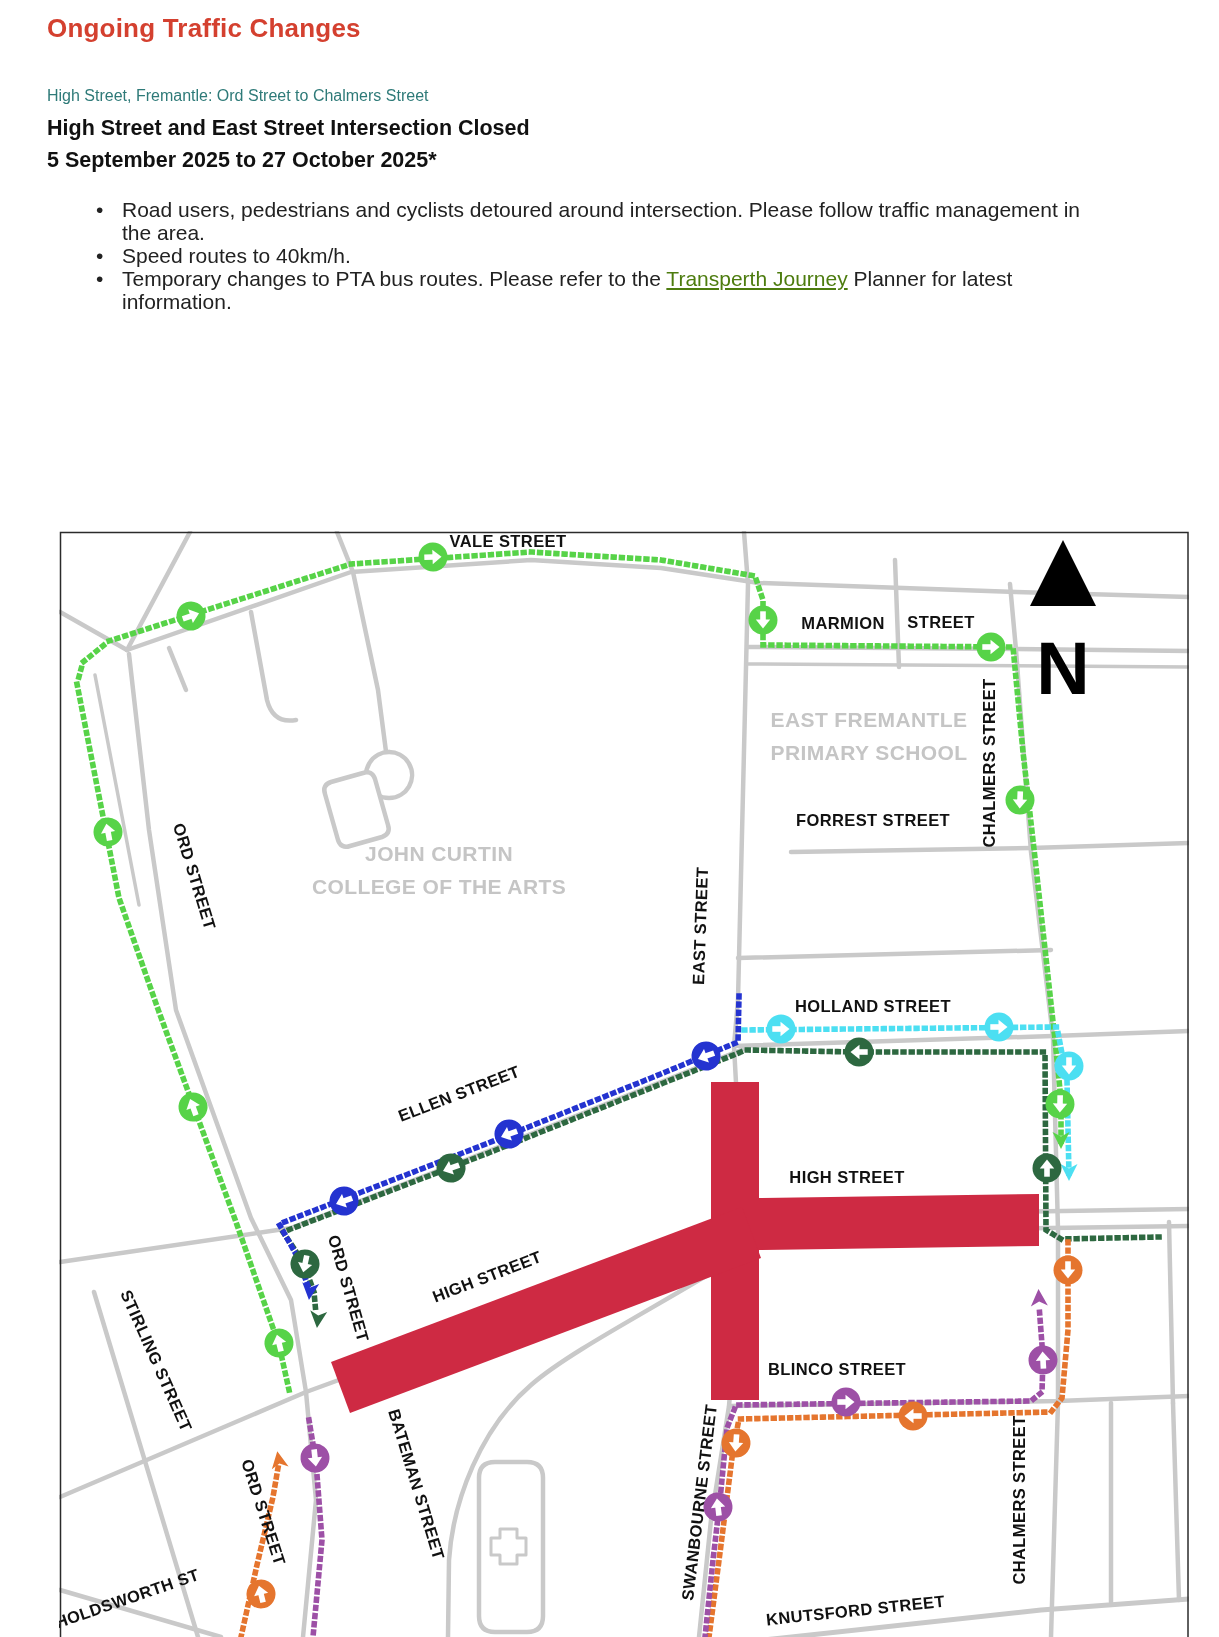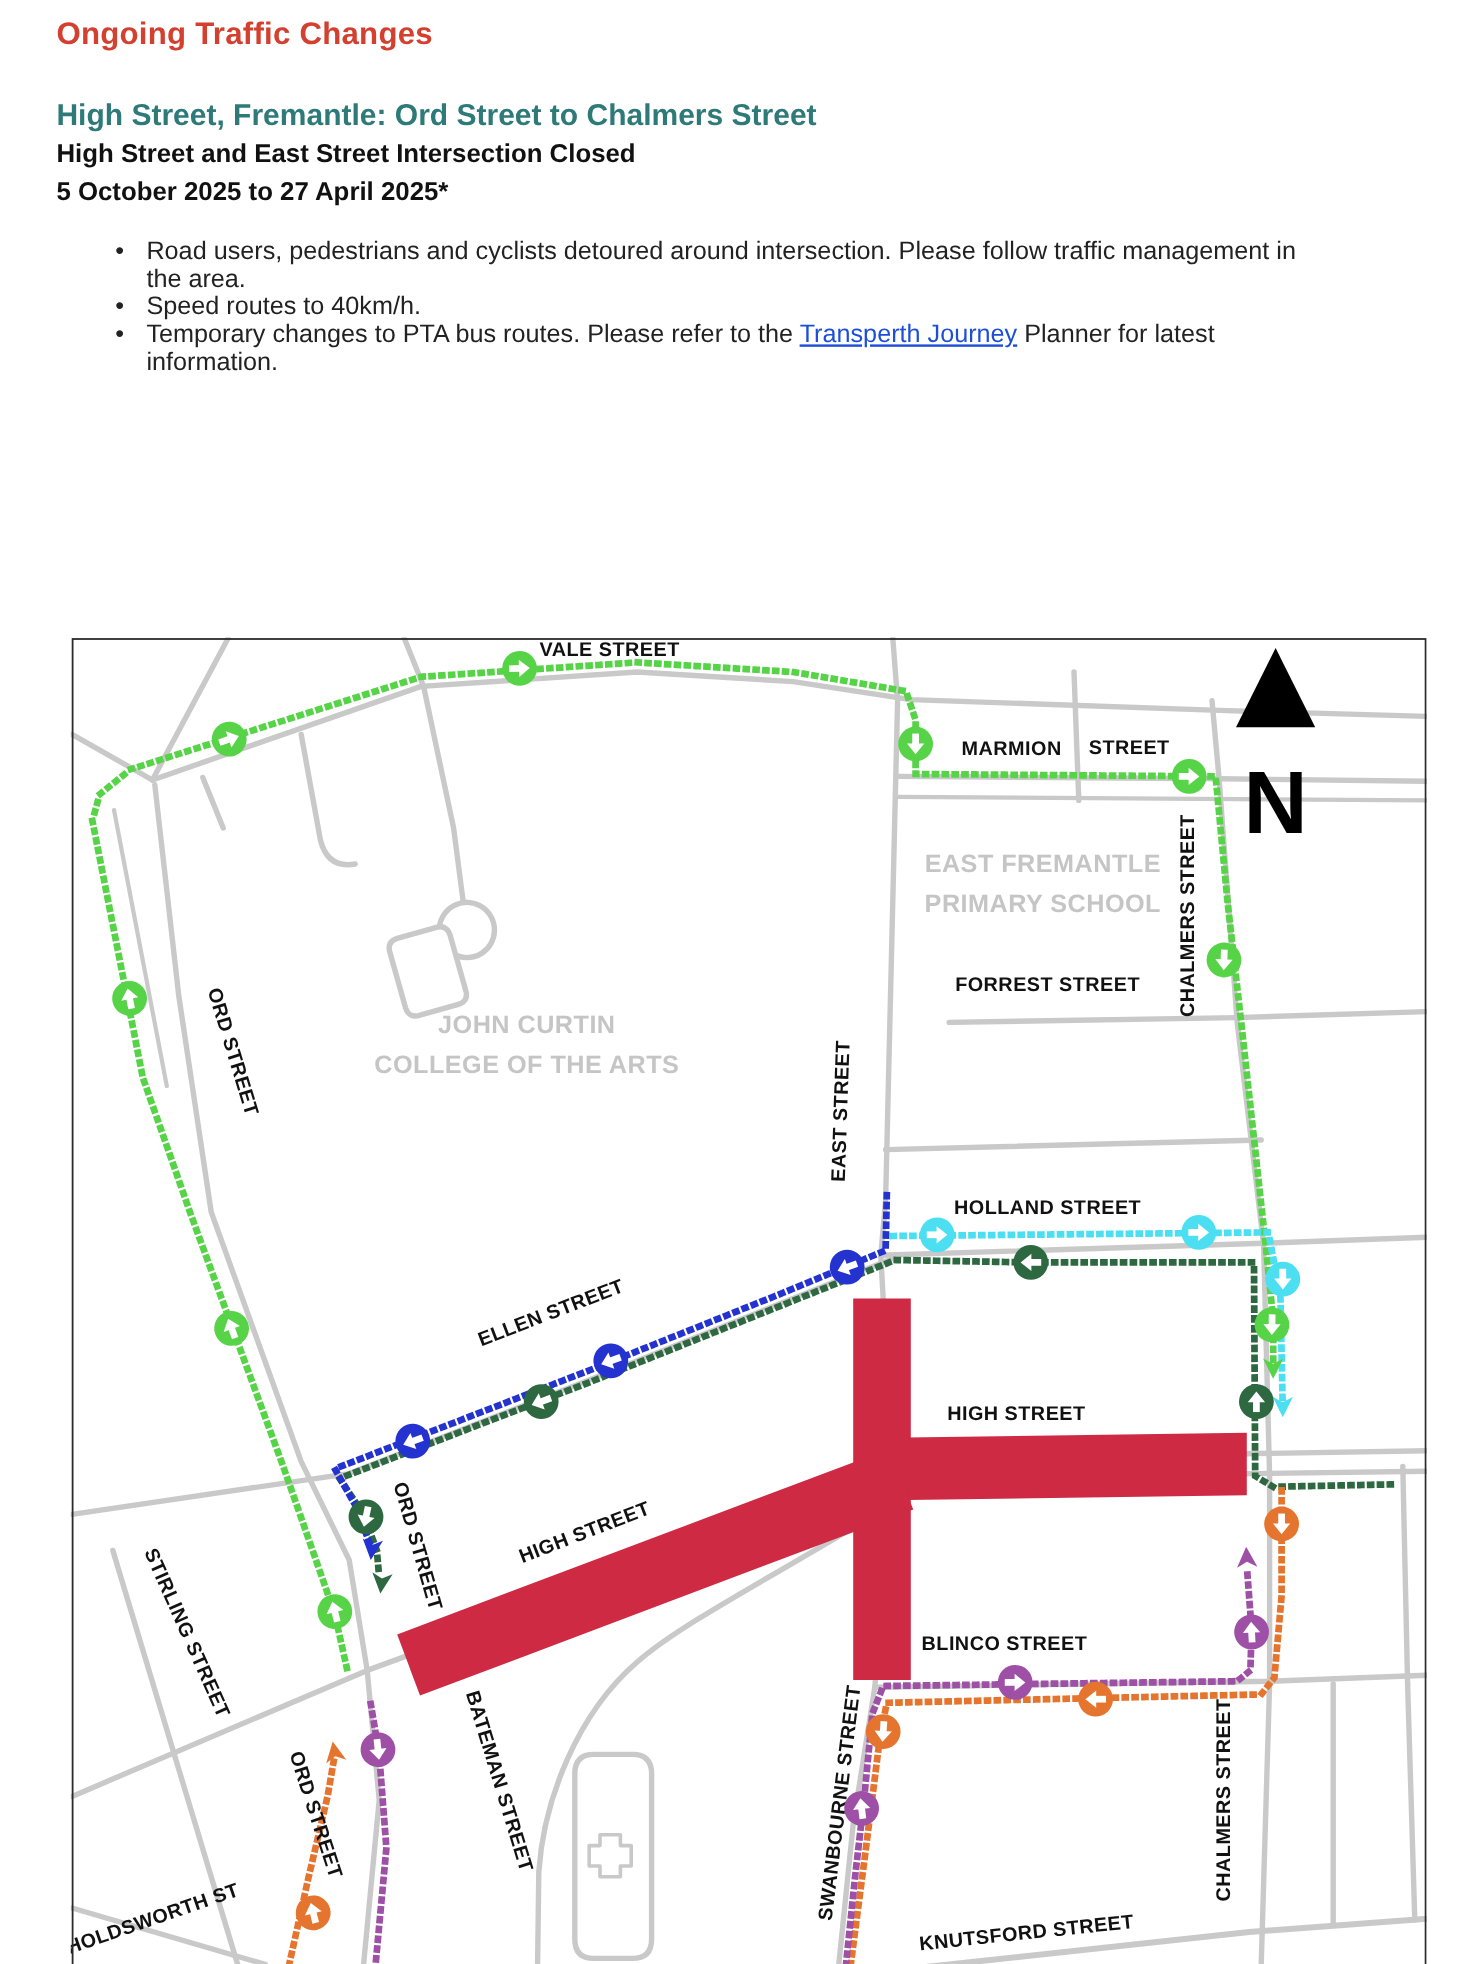--- a/index.html
+++ b/index.html
@@ -1,41 +1,41 @@
 <!DOCTYPE html>
 <html><head>
 <meta charset="utf-8">
 <style>
   html,body{margin:0;padding:0;background:#fff;}
   body{font-family:"Liberation Sans",sans-serif;color:#1a1a1a;}
   .page{position:relative;width:1219px;height:1637px;overflow:hidden;background:#fff;}
   .doc{position:absolute;left:47px;top:0;width:1046px;}
   .h1{margin-top:13px;font-size:26px;font-weight:bold;letter-spacing:0.2px;}
-  .h2{margin-top:36px;font-size:25px;font-weight:bold;line-height:32px;}
+  .h2{margin-top:36px;font-size:16px;font-weight:normal;line-height:32px;}
   .subline{font-size:21.5px;font-weight:bold;line-height:32px;color:#111;}
   ul.bullets{margin:22px 0 0 0;padding:0 0 0 75px;list-style:none;width:975px;}
   ul.bullets li{position:relative;font-size:21px;line-height:23px;color:#222;margin:0;}
   ul.bullets li::before{content:"\2022";position:absolute;left:-26px;top:0;font-size:21px;color:#222;}
   a.link{text-decoration:underline;cursor:pointer;}
   .mapwrap{position:absolute;left:59px;top:531px;width:1130px;height:1106px;}
   svg text{font-family:"Liberation Sans",sans-serif;}
 </style>
 </head>
 <body>
 
 <div class="page">
   <div class="doc">
     <div class="h1" style="color: rgb(212, 64, 47);">Ongoing Traffic Changes</div>
     <div class="h2" style="color: rgb(46, 122, 120);">High Street, Fremantle: Ord Street to Chalmers Street</div>
     <div class="subline">High Street and East Street Intersection Closed</div>
-    <div class="subline">5 October 2025 to 27 April 2025*</div>
+    <div class="subline">5 September 2025 to 27 October 2025*</div>
     <ul class="bullets">
       <li><span>Road users, pedestrians and cyclists detoured around intersection. Please follow traffic management in the area.</span></li>
       <li><span>Speed routes to 40km/h.</span></li>
-      <li><span>Temporary changes to PTA bus routes. Please refer to the </span><a class="link" style="color: #1d4ed8;">Transperth Journey</a><span> Planner for latest information.</span></li>
+      <li><span>Temporary changes to PTA bus routes. Please refer to the </span><a class="link" style="color: #4d7c0f;">Transperth Journey</a><span> Planner for latest information.</span></li>
     </ul>
   </div>
 
   <div class="mapwrap">
     <svg id="map-svg" width="1130" height="1106" viewBox="48 531 1130 1106">
         <rect x="48" y="531" width="1130" height="1106" fill="#ffffff"></rect>
         <g>
           <path d="M49,612 L116,650" fill="none" stroke="#C9C9C9" stroke-width="4.5" stroke-linecap="round" stroke-linejoin="round"></path>
           <path d="M179,532 L116,650" fill="none" stroke="#C9C9C9" stroke-width="4.5" stroke-linecap="round" stroke-linejoin="round"></path>
           <path d="M116,650 L340,572 L520,560 L650,568 L748,583 L1005,592 L1178,597" fill="none" stroke="#C9C9C9" stroke-width="4.5" stroke-linecap="round" stroke-linejoin="round"></path>

